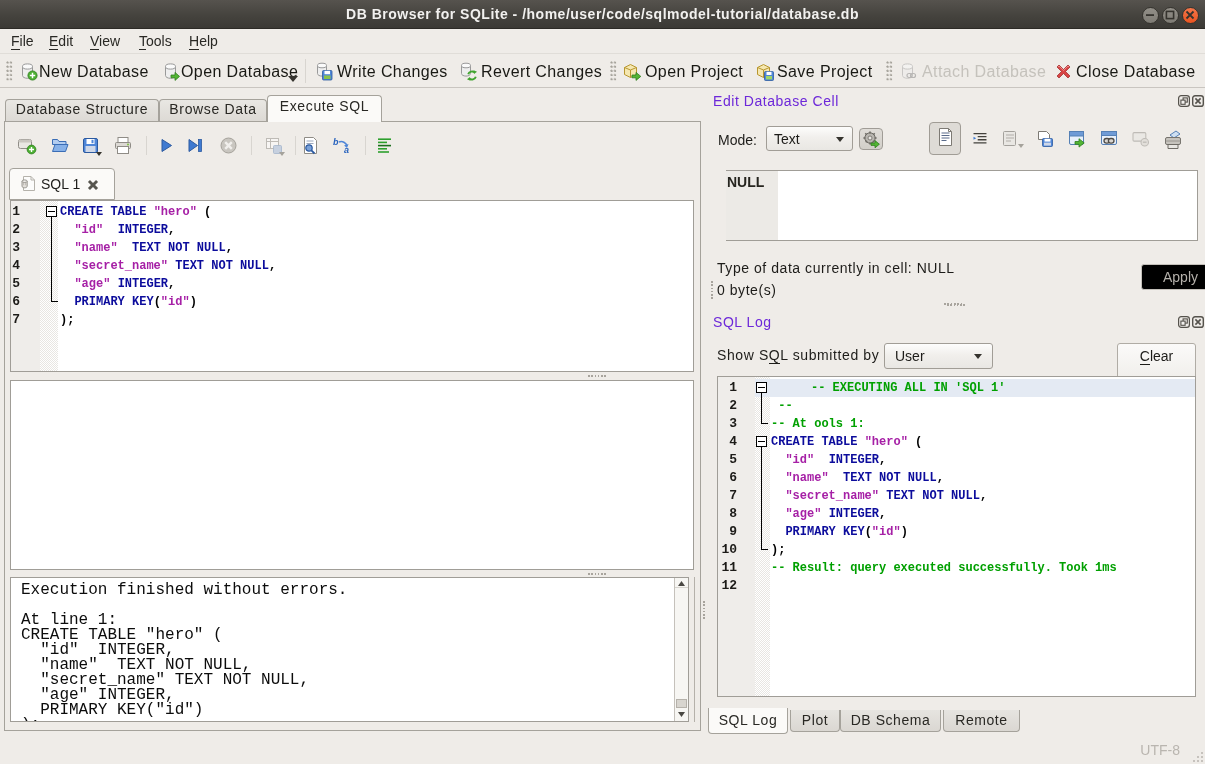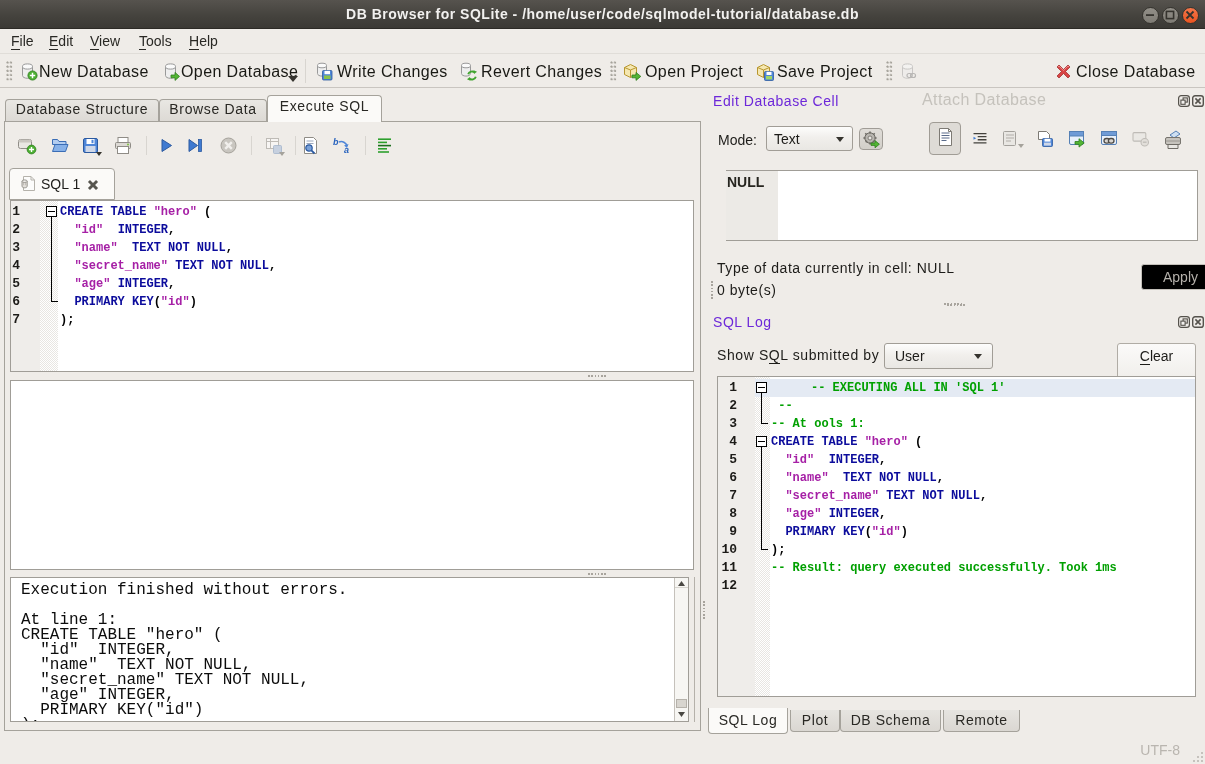--- a/index.html
+++ b/index.html
@@ -19,21 +19,21 @@
 
   
   #menubar { left:0; top:30px; width:1205px; height:24px; background:#efece8; border-bottom:1px solid #e0ddd8; }
   .menuitem { top:33px; font-size:14px; color:#292824; }
   .menuitem u { text-decoration:none; border-bottom:1px solid #292824; padding-bottom:0px; }
 
   
   #toolbar { left:0; top:54px; width:1205px; height:34px; background:#efece8;
     border-bottom:1px solid #c9c5c0; }
   .tbtext { top:63px; font-size:16px; color:#191914; letter-spacing:0.4px; }
-  .tbtext.dis { color:#c5c2bc;margin-top:28px; }
+  .tbtext.dis { color:#c5c2bc; }
   .handle { top:61px; width:7px; height:21px;
     background-image:radial-gradient(circle at 1.5px 1.5px, #a5a29a 1px, transparent 1.3px);
     background-size:3.5px 4.2px; }
   .tsep { top:59px; width:1px; height:24px; background:#d8d5d0; }
 
   
   .mtab { top:99px; height:23px; background:linear-gradient(#e9e7e3,#dcd9d4);
     border:1px solid #a5a29b; border-bottom:none; border-radius:4px 4px 0 0;
     font-size:14px; color:#292824; text-align:center; padding-top:1px; letter-spacing:0.65px; }
   .mtab.active { top:95px; height:27px; background:#fbfaf8; padding-top:2px; z-index:3; }

